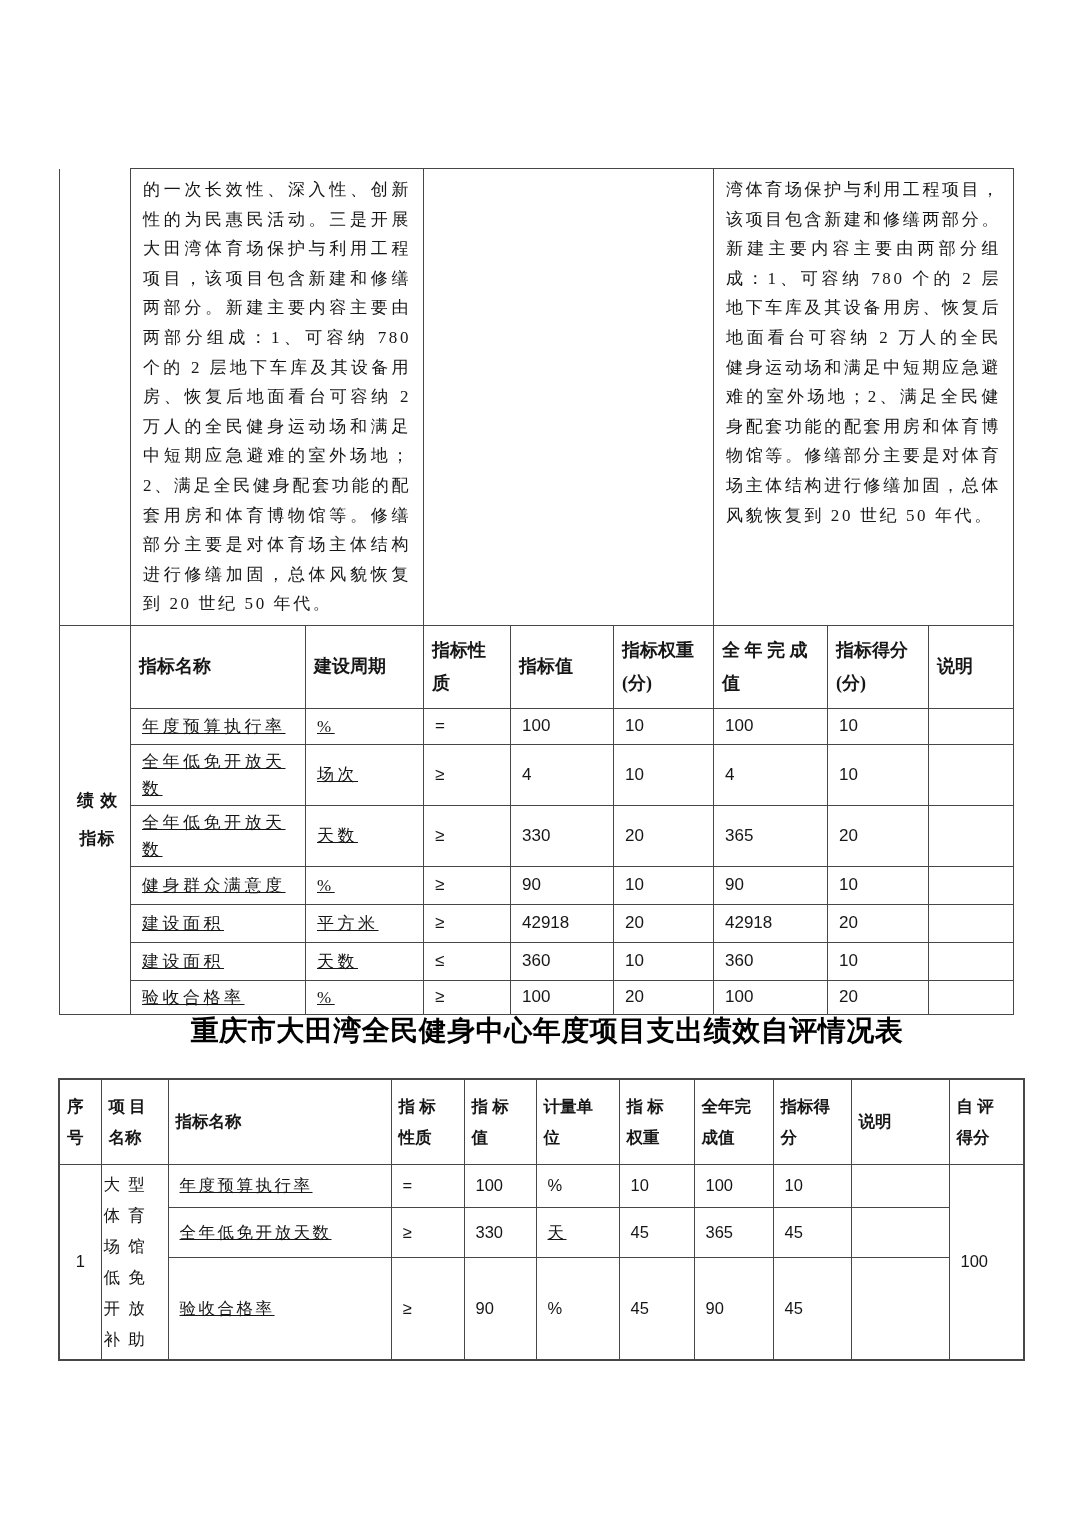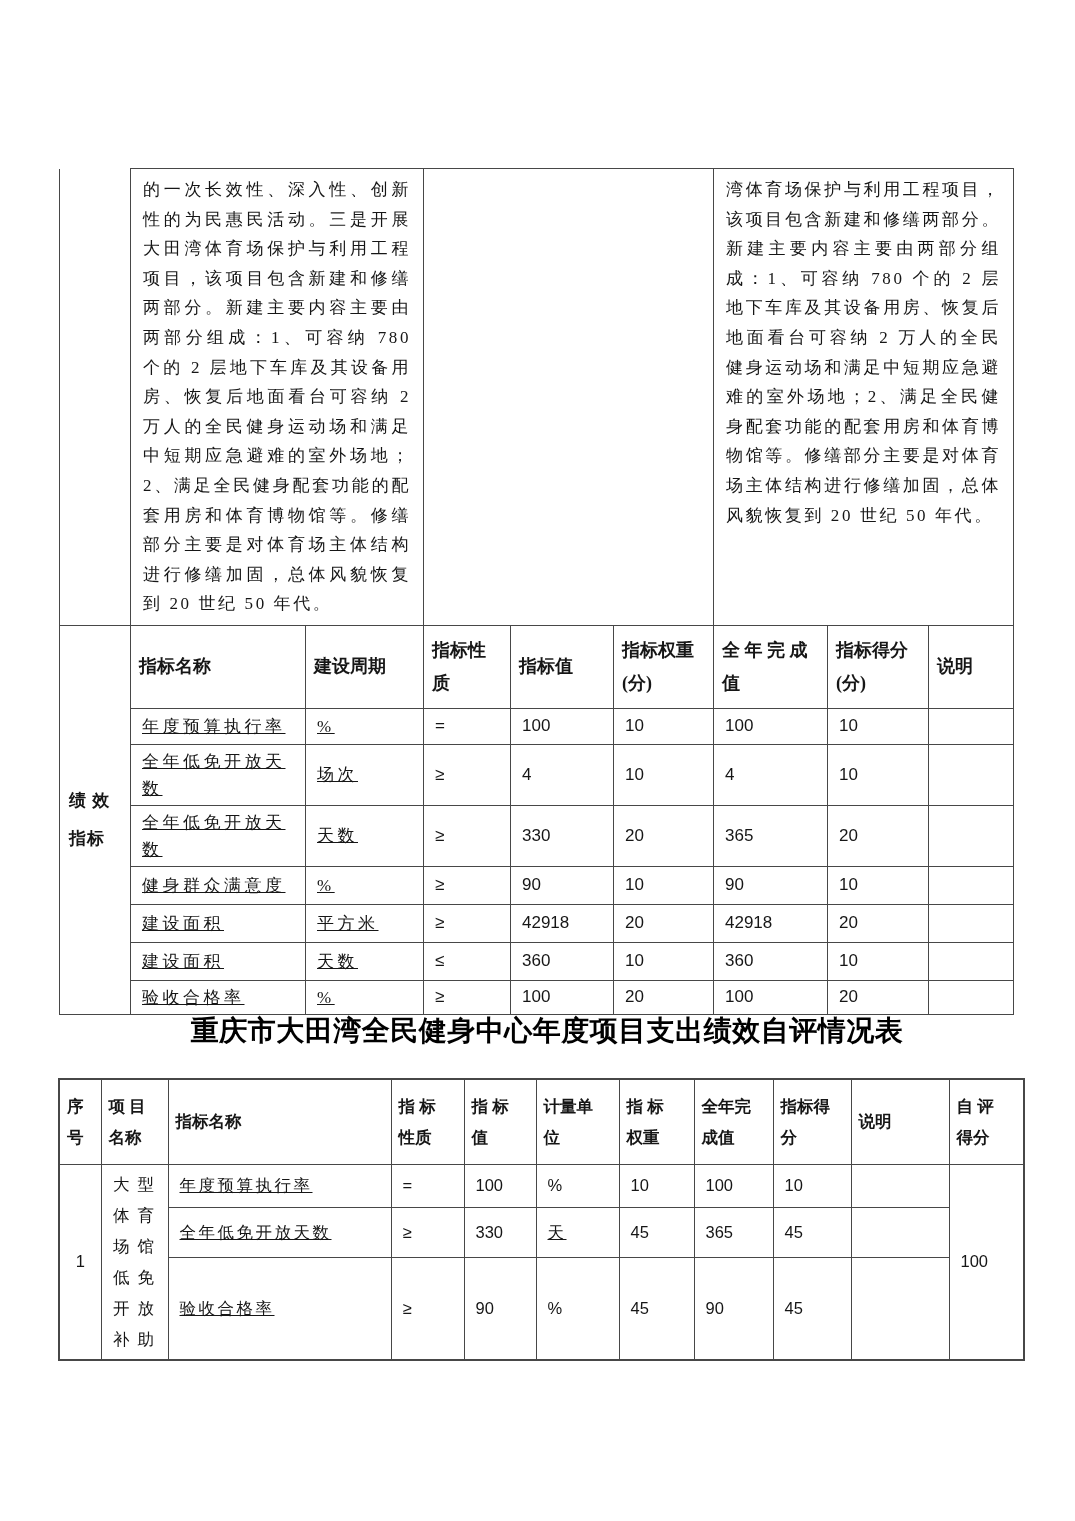--- a/index.html
+++ b/index.html
@@ -45,20 +45,21 @@
     padding:4px 8px;
   }
   .group-label{
     font-weight:bold;
     font-size:18px;
     line-height:38px;
     white-space:pre-line;
     padding:4px 4px 4px 9px;
     letter-spacing:1px;
     vertical-align:middle;
+    text-align:center;
   }
   .kai{letter-spacing:3.5px;line-height:27px;padding:3px 8px 3px 11px;text-decoration:underline;}
   .num{
     font-family:"Liberation Sans","DejaVu Sans",sans-serif;
     font-size:16.5px;
     letter-spacing:0;
     padding-left:11px;
   }
   
   .doc-title{
@@ -75,21 +76,20 @@
   .t2 td,.t2 th{font-size:16.5px;}
   .t2 th{
     font-weight:bold;
     line-height:31px;
     white-space:pre-line;
     padding:4px 7px;
   }
   .t2 .kai{letter-spacing:2.5px;}
   .proj-cell{
     white-space:pre-line;
-    text-align:center;
     line-height:31px;
     font-size:16.5px;
     letter-spacing:2px;
     padding:4px 2px;
   }
   .seq-cell{text-align:center;padding:0;}
 </style>
 </head>
 <body>
 

